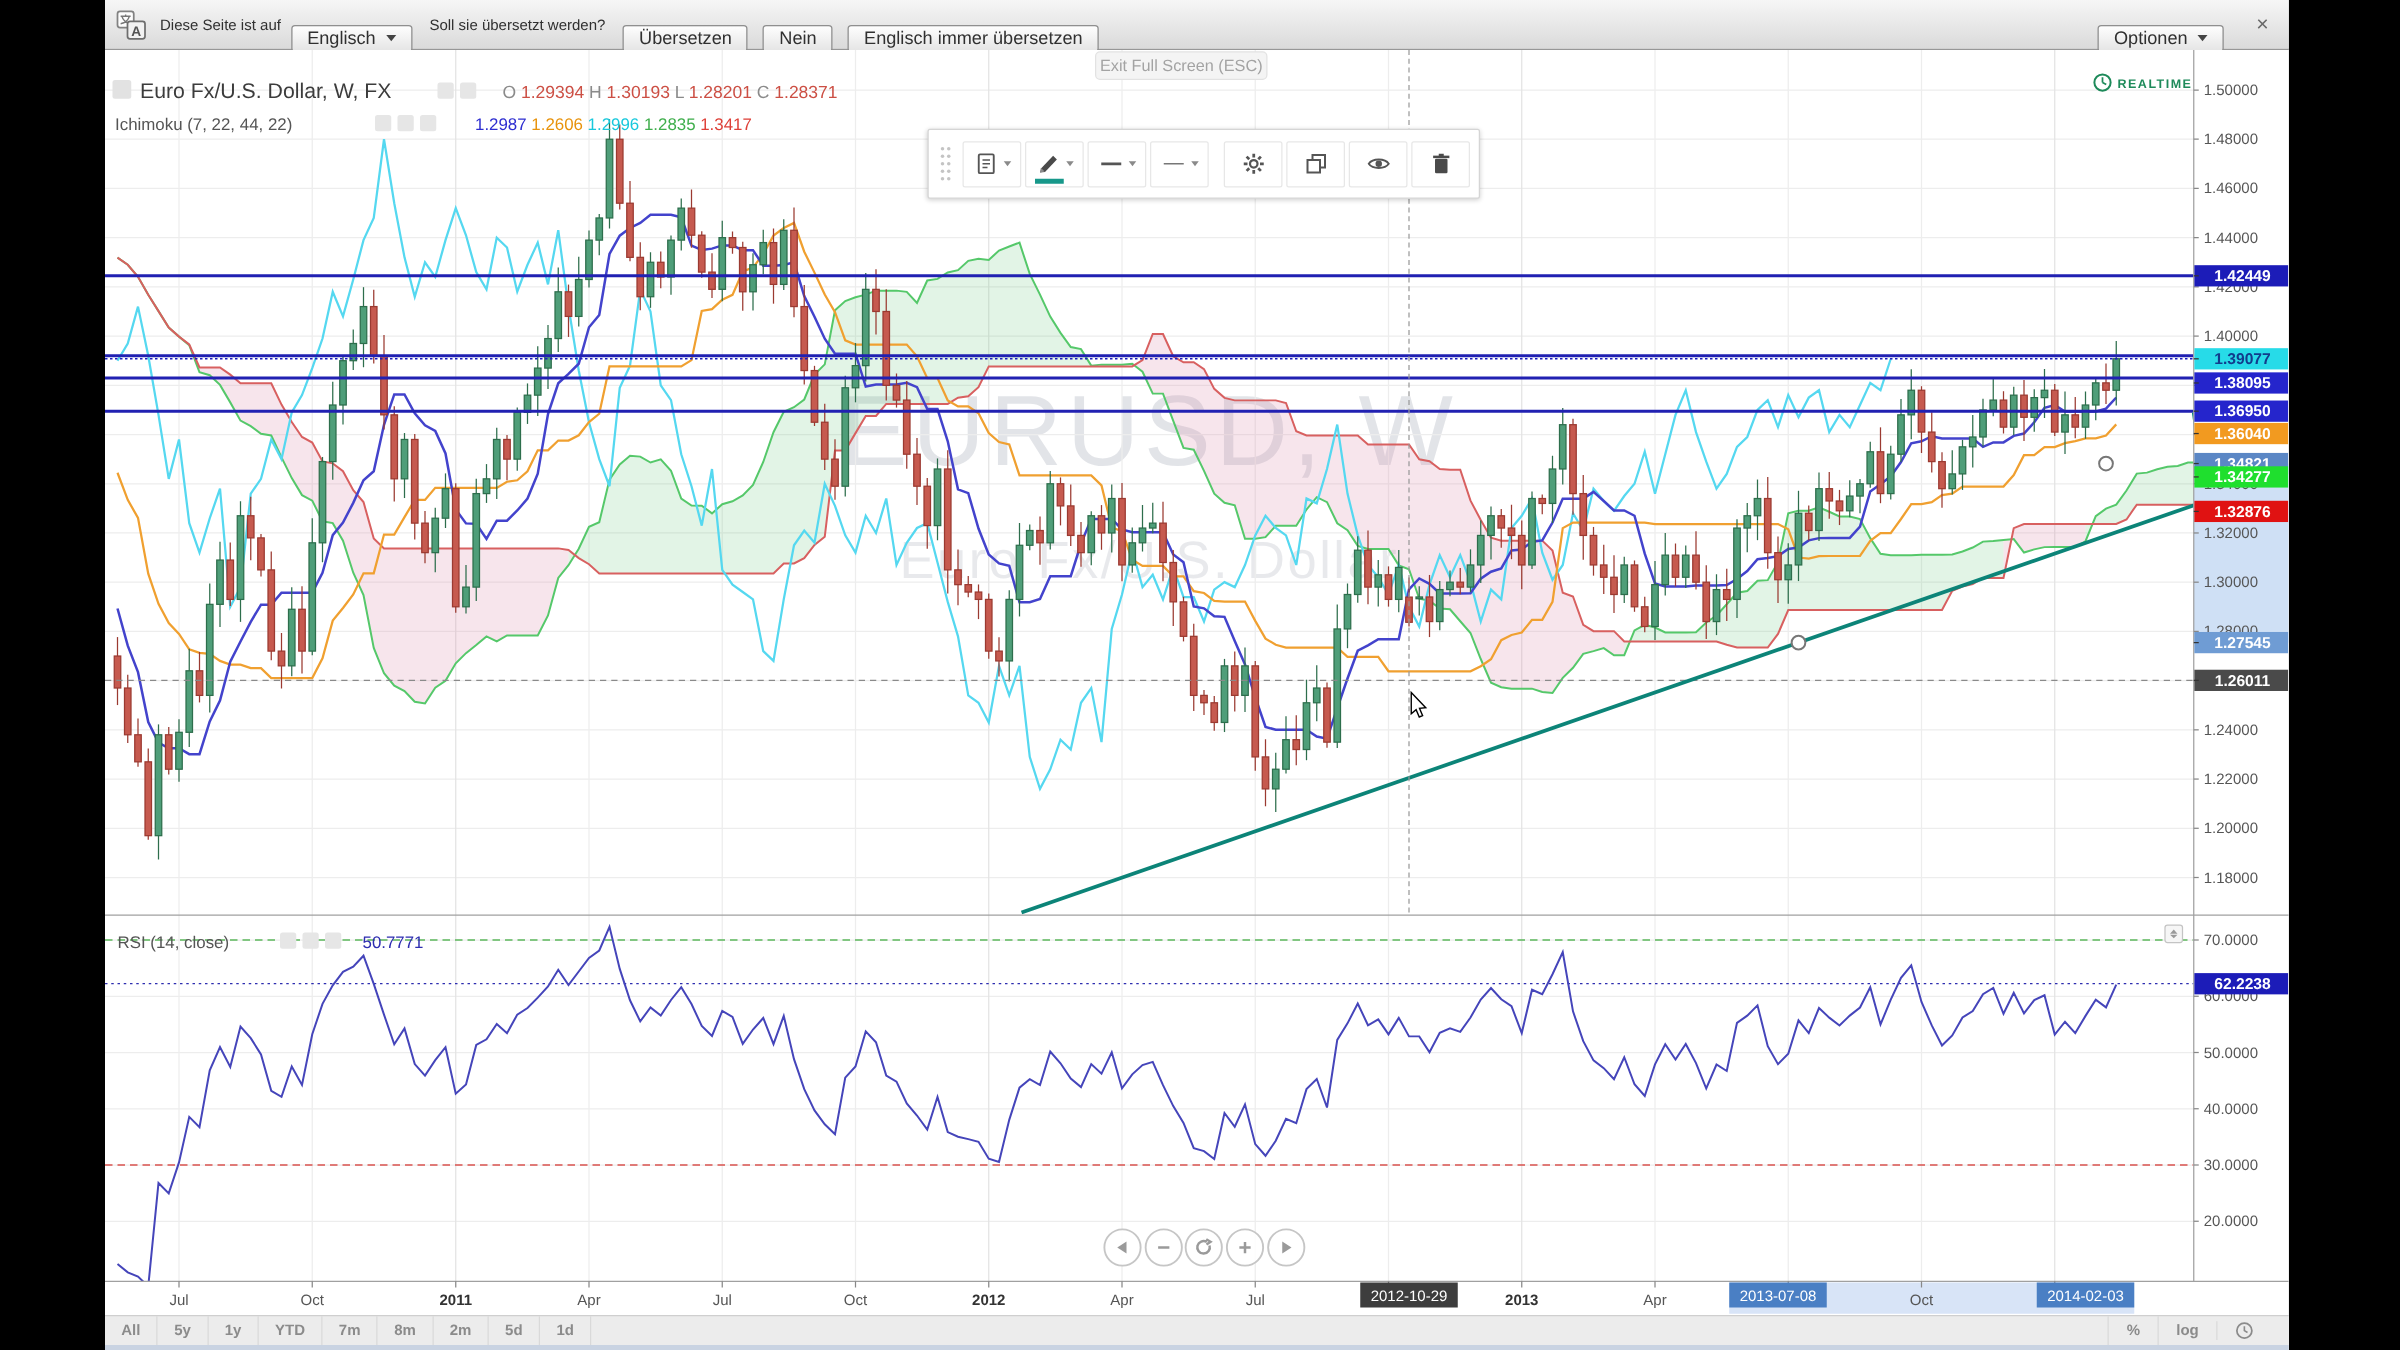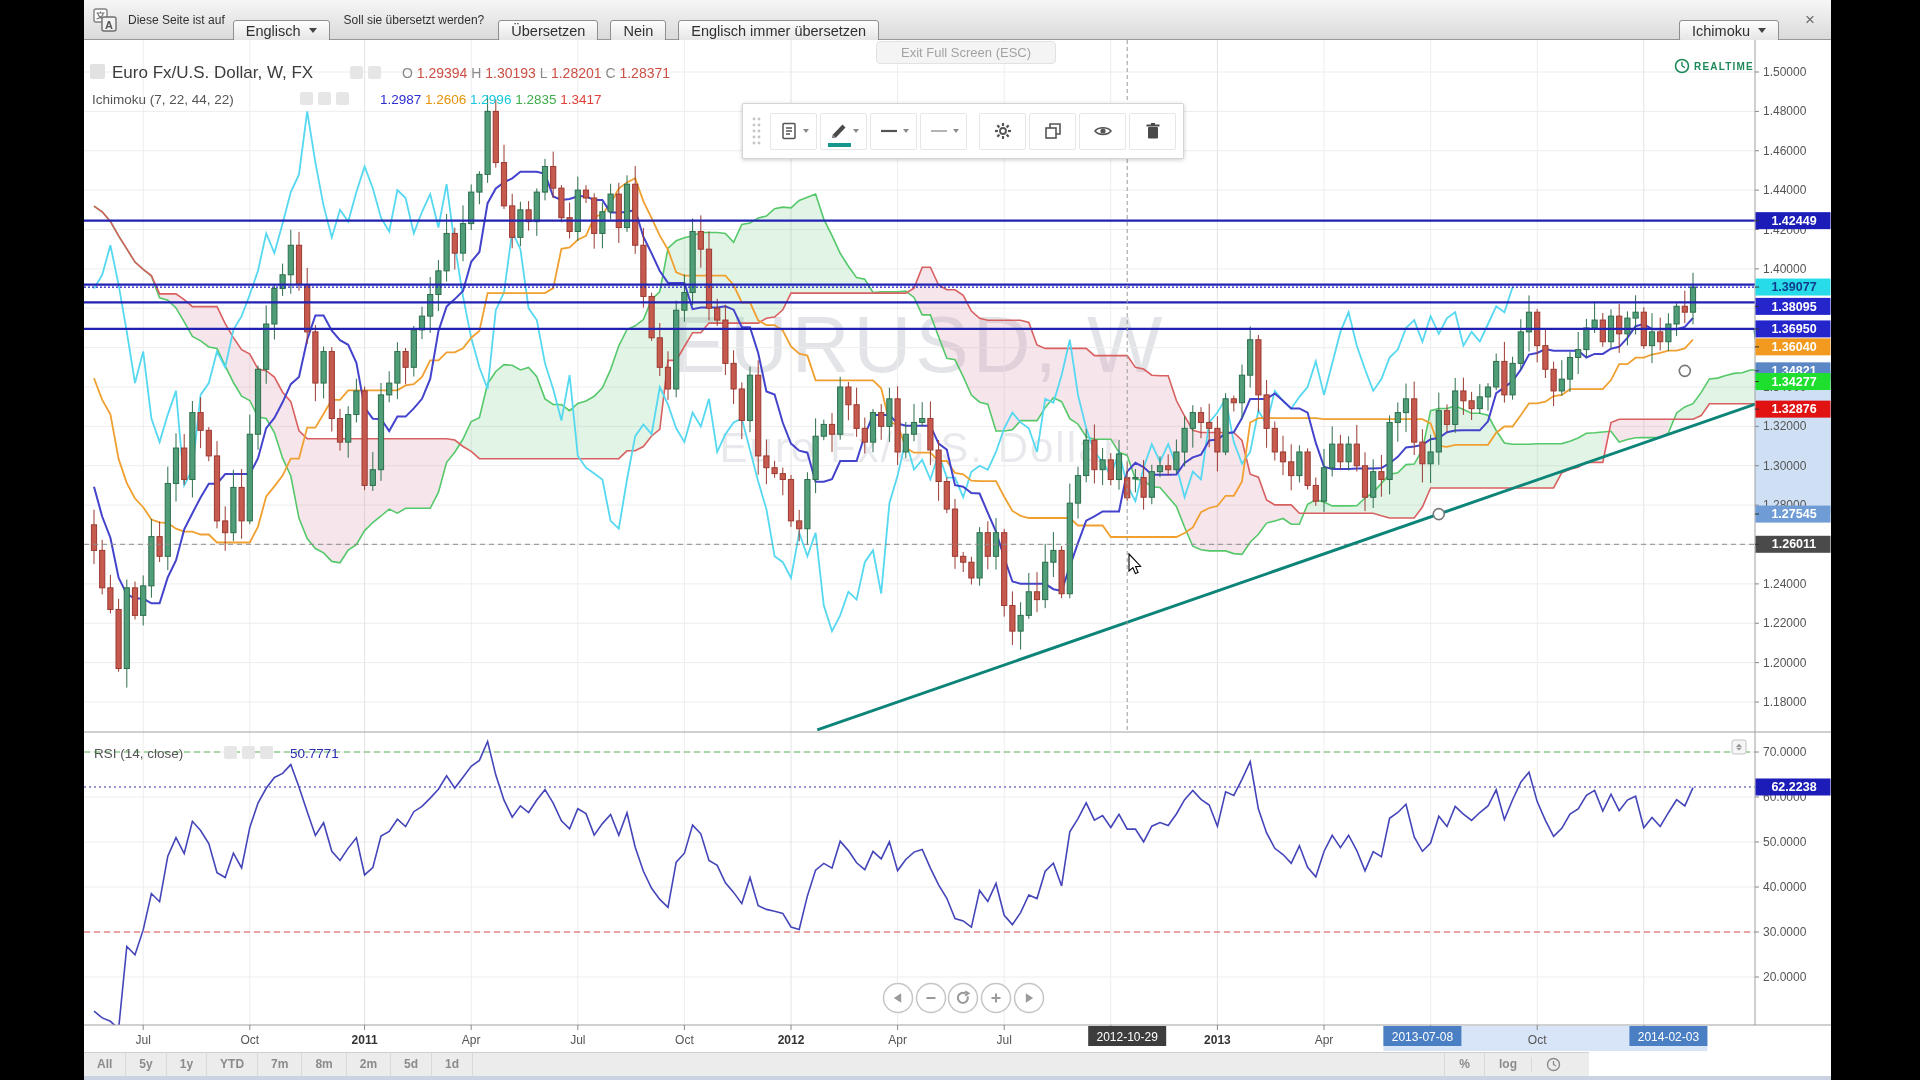--- a/index.html
+++ b/index.html
@@ -15,35 +15,35 @@
     display:inline-flex;align-items:center;white-space:nowrap;cursor:default;margin-top:22px;}
   .caret{display:inline-block;width:0;height:0;border-left:4px solid transparent;
     border-right:4px solid transparent;border-top:5px solid #444;margin-left:8px;}
   .ib-close{font-size:17px;color:#6a6a6a;margin-left:26px;cursor:default;}
   .sp8{width:8px}.sp12{width:12px}.sp14{width:14px}
   
   .chart-window{position:absolute;left:0;top:40px;width:1747px;height:1040px;background:#fff;}
   #chart-svg{position:absolute;left:0;top:0;}
   svg text{font-family:"Liberation Sans",sans-serif;}
   
-  .exit-tip{position:absolute;left:792px;top:1px;padding:3px 24px;background:rgba(243,243,243,0.95);
+  .exit-tip{position:absolute;left:792px;top:1px;padding:3px 3px;background:rgba(243,243,243,0.95);
     border:1px solid #e2e2e2;border-radius:4px;color:#a3a3a3;font-size:13px;white-space:nowrap;}
   
   .float-toolbar{position:absolute;left:658px;top:63px;height:46px;background:#fff;
     border:1px solid #d5d5d5;border-radius:2px;box-shadow:0 1px 4px rgba(0,0,0,0.2);
     display:flex;align-items:center;padding:4px 7px;gap:3px;}
   .drag-handle{width:13px;height:36px;margin-right:4px;}
   .tb{width:47px;height:37px;background:#fff;border:1px solid #e7e7e7;border-radius:2px;
     display:inline-flex;align-items:center;justify-content:center;position:relative;padding:0;}
   .tb.gap{margin-left:9px;}
   .tb .tcaret{width:0;height:0;border-left:3.5px solid transparent;border-right:3.5px solid transparent;
     border-top:4px solid #8a8a8a;margin-left:4px;}
   .tb .underline{position:absolute;left:7px;right:15px;bottom:2px;height:4px;background:#17988a;}
   
-  .bottom-bar{position:absolute;left:0;top:1012px;width:1505px;height:24px;box-sizing:border-box;
+  .bottom-bar{position:absolute;left:0;top:1012px;width:1747px;height:24px;box-sizing:border-box;
     background:#ececec;border-top:1px solid #cfcfcf;display:flex;align-items:stretch;}
   .range-btn{padding:0 13px;border-right:1px solid #d9d9d9;color:#8b8b8b;font-size:12px;
     font-weight:bold;line-height:23px;cursor:default;}
   .right-tools{margin-left:auto;display:flex;align-items:center;padding-right:14px;}
   .rt-item{padding:0 14px;border-left:1px solid #d9d9d9;color:#8b8b8b;font-size:12px;
     font-weight:bold;line-height:23px;cursor:default;display:inline-flex;align-items:center;}
   .bottom-edge{position:absolute;left:0;top:1036px;width:1747px;height:4px;background:#c9d3e2;}
 </style>
 </head>
 <body>
@@ -68,21 +68,21 @@
     <span class="sp14"></span>
     <span class="ib-text">Soll sie übersetzt werden?</span>
     <span class="sp14"></span>
     <span class="ib-btn">Übersetzen</span>
     <span class="sp12"></span>
     <span class="ib-btn">Nein</span>
     <span class="sp12"></span>
     <span class="ib-btn">Englisch immer übersetzen</span>
     <span style="margin-left:auto"></span>
     <span class="ib-btn">
-      <span>Ichimoku</span>
+      <span>Optionen</span>
         <span class="caret"></span>
     </span>
     <span class="ib-close">×</span>
   </div>
 
   <div class="chart-window">
     <svg id="chart-svg" width="1747" height="1040" viewBox="0 0 1747 1040">
         <defs>
           <clipPath id="mclip">
             <rect x="0" y="0" width="1671" height="692"></rect>

